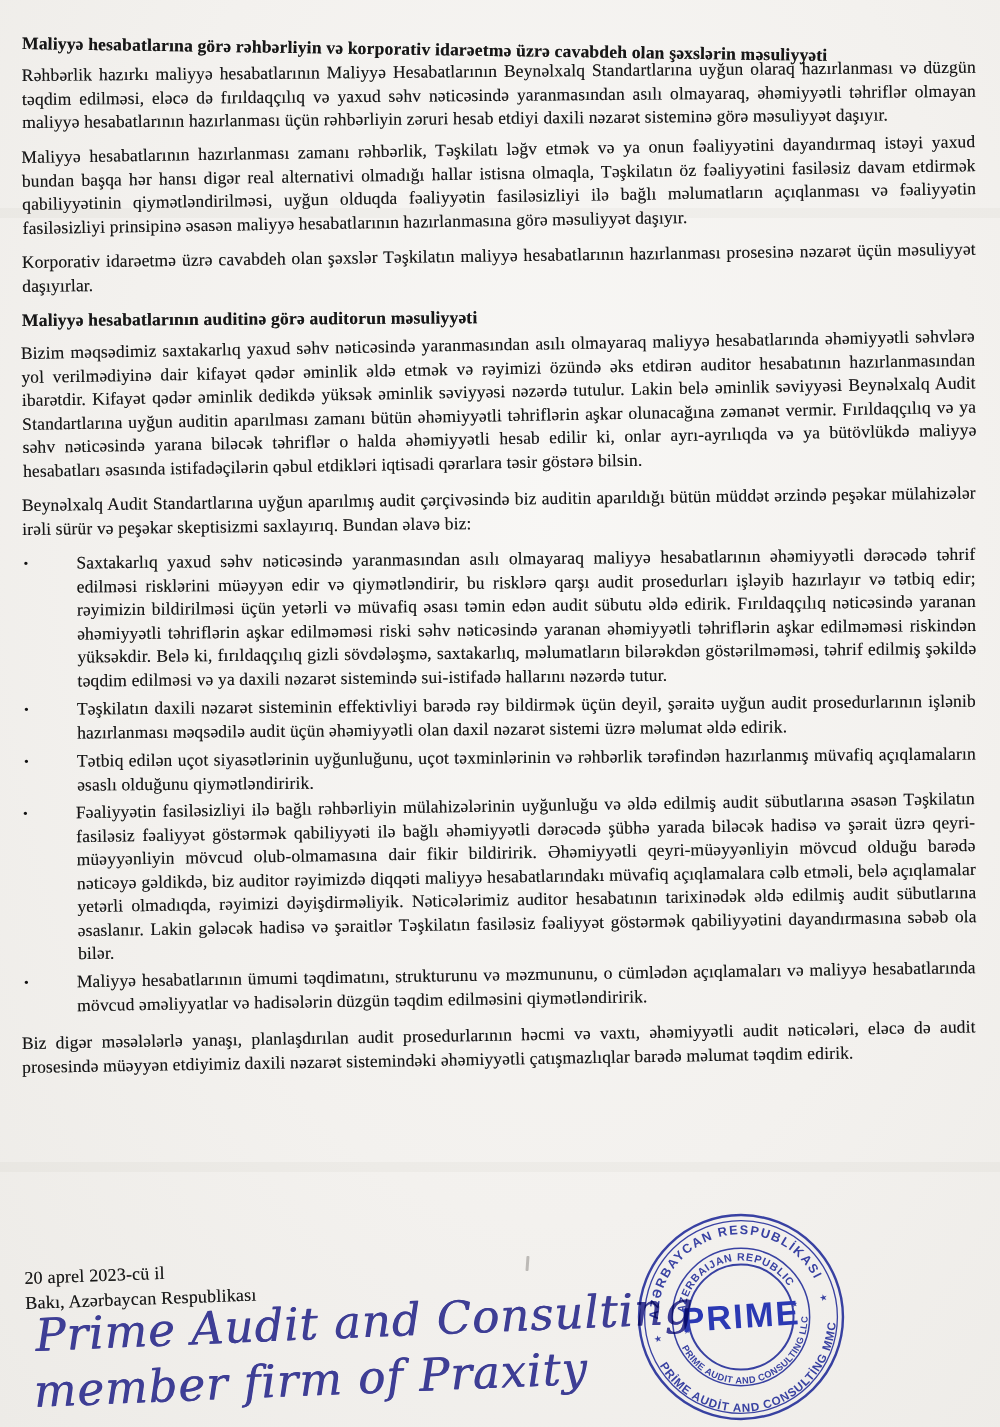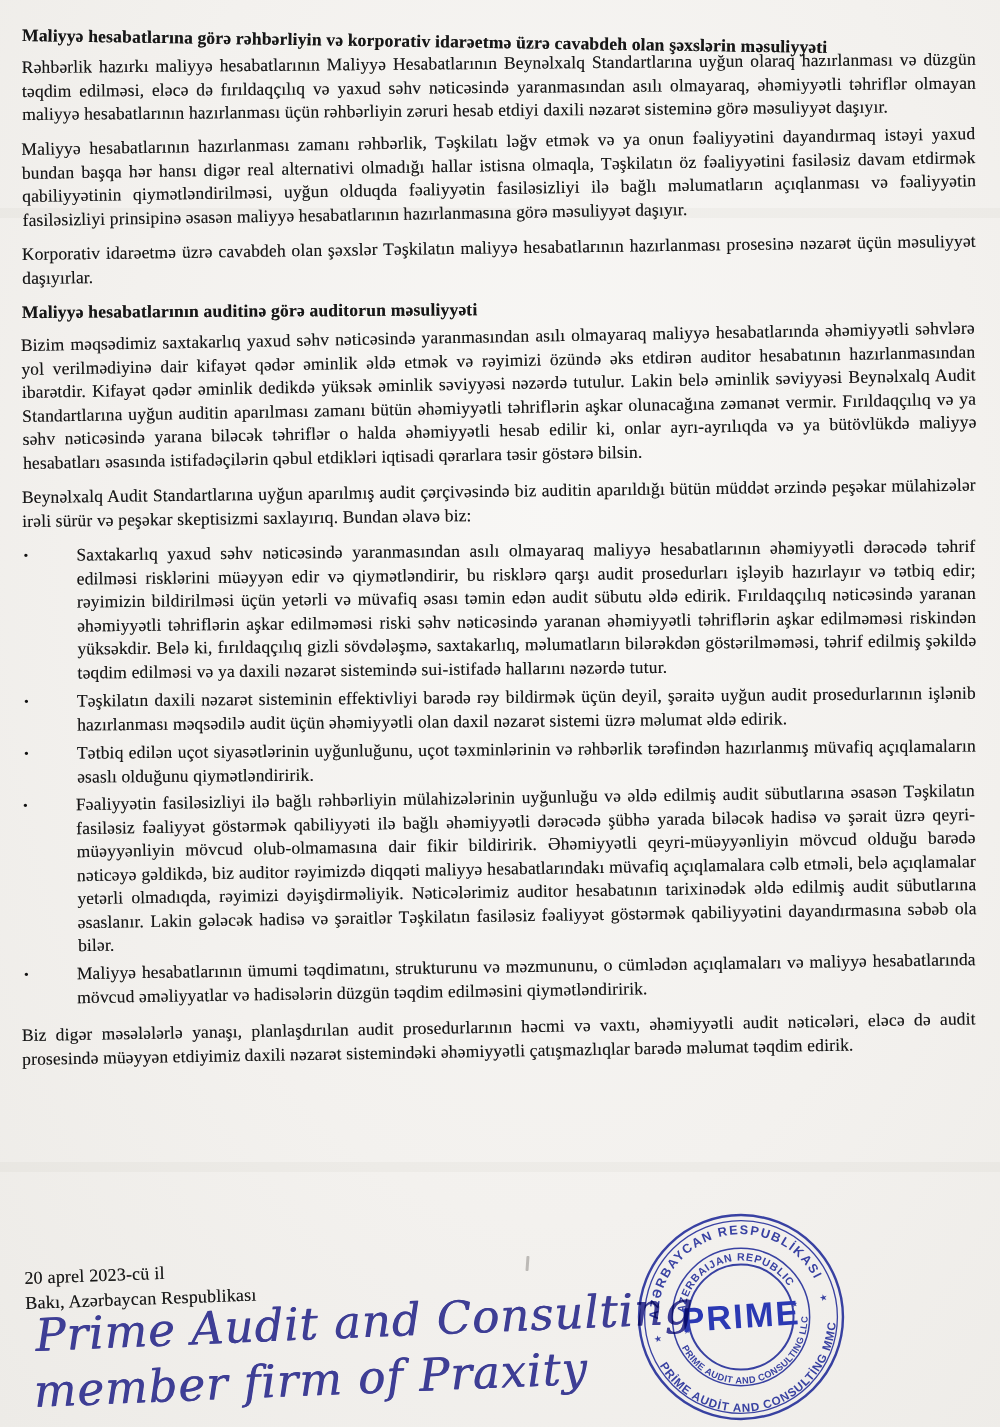--- a/index.html
+++ b/index.html
@@ -5,21 +5,21 @@
   html,body{margin:0;padding:0;}
   body{
     width:1000px;height:1427px;overflow:hidden;position:relative;
     background:
       radial-gradient(ellipse at 55% 35%, #f8f7f5 0%, #f3f1ee 55%, #edebe7 100%);
     font-family:"Liberation Serif","DejaVu Serif",serif;
     color:#171717;
   }
   .page{position:absolute;inset:0;}
   .content{
-    position:absolute;left:0;top:8px;width:1000px;
+    position:absolute;left:0;top:16px;width:1000px;
     padding:16px 24px 0 22px;box-sizing:border-box;
   }
   .content h1,.content h2{
     font-size:17.5px;line-height:23px;font-weight:700;margin:0 0 9px 0;
     letter-spacing:.2px;
     text-shadow:0 0 .5px rgba(15,15,15,.6);
     transform:rotate(var(--r,0deg));transform-origin:0 50%;
   }
   .content h2{margin:4px 0 10px 0;}
   .content p{

